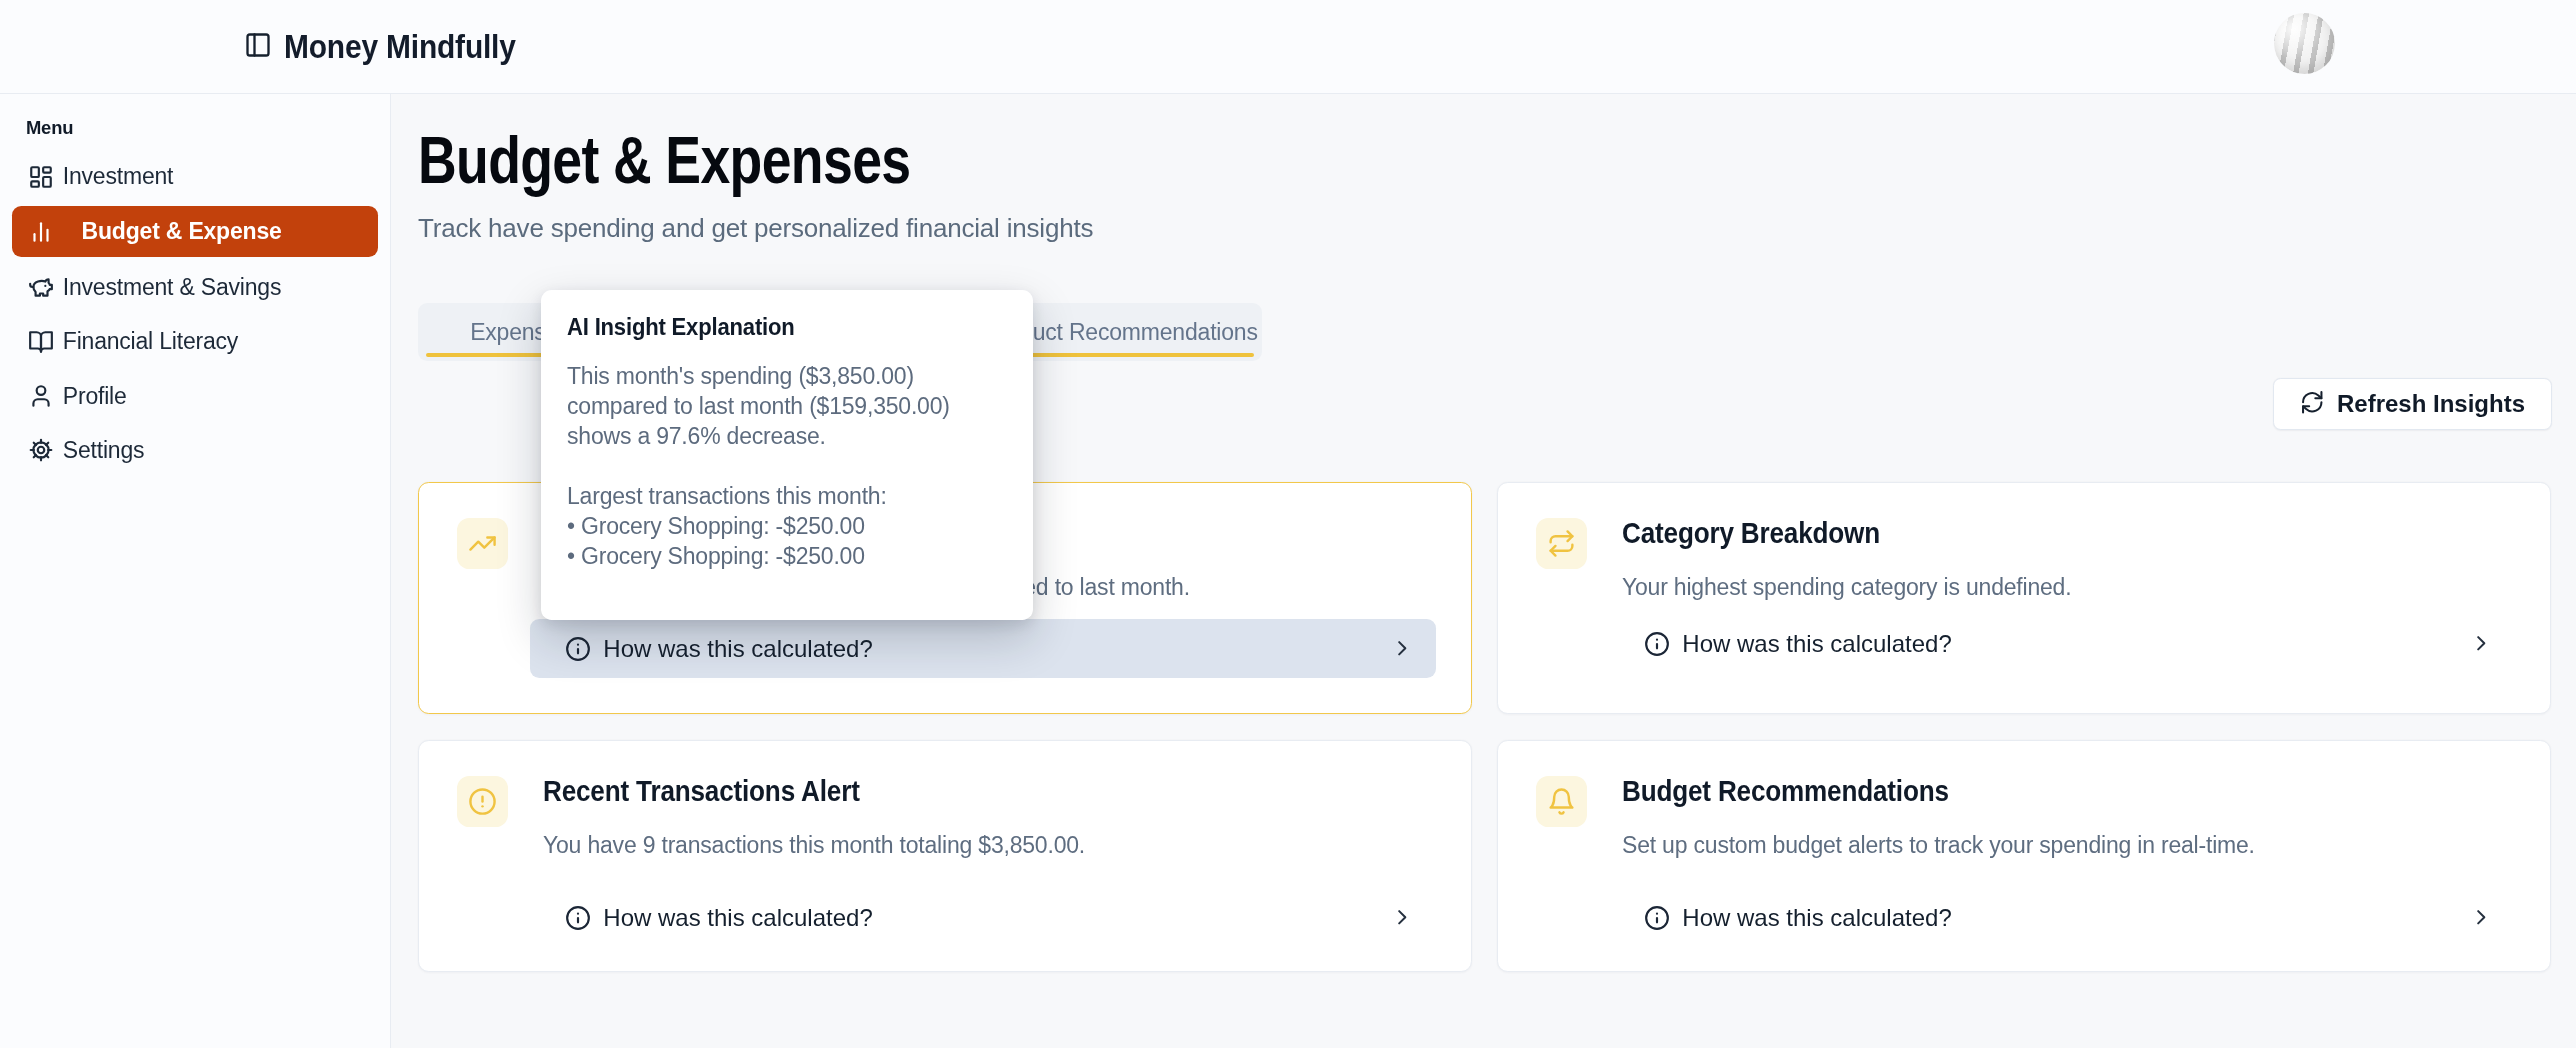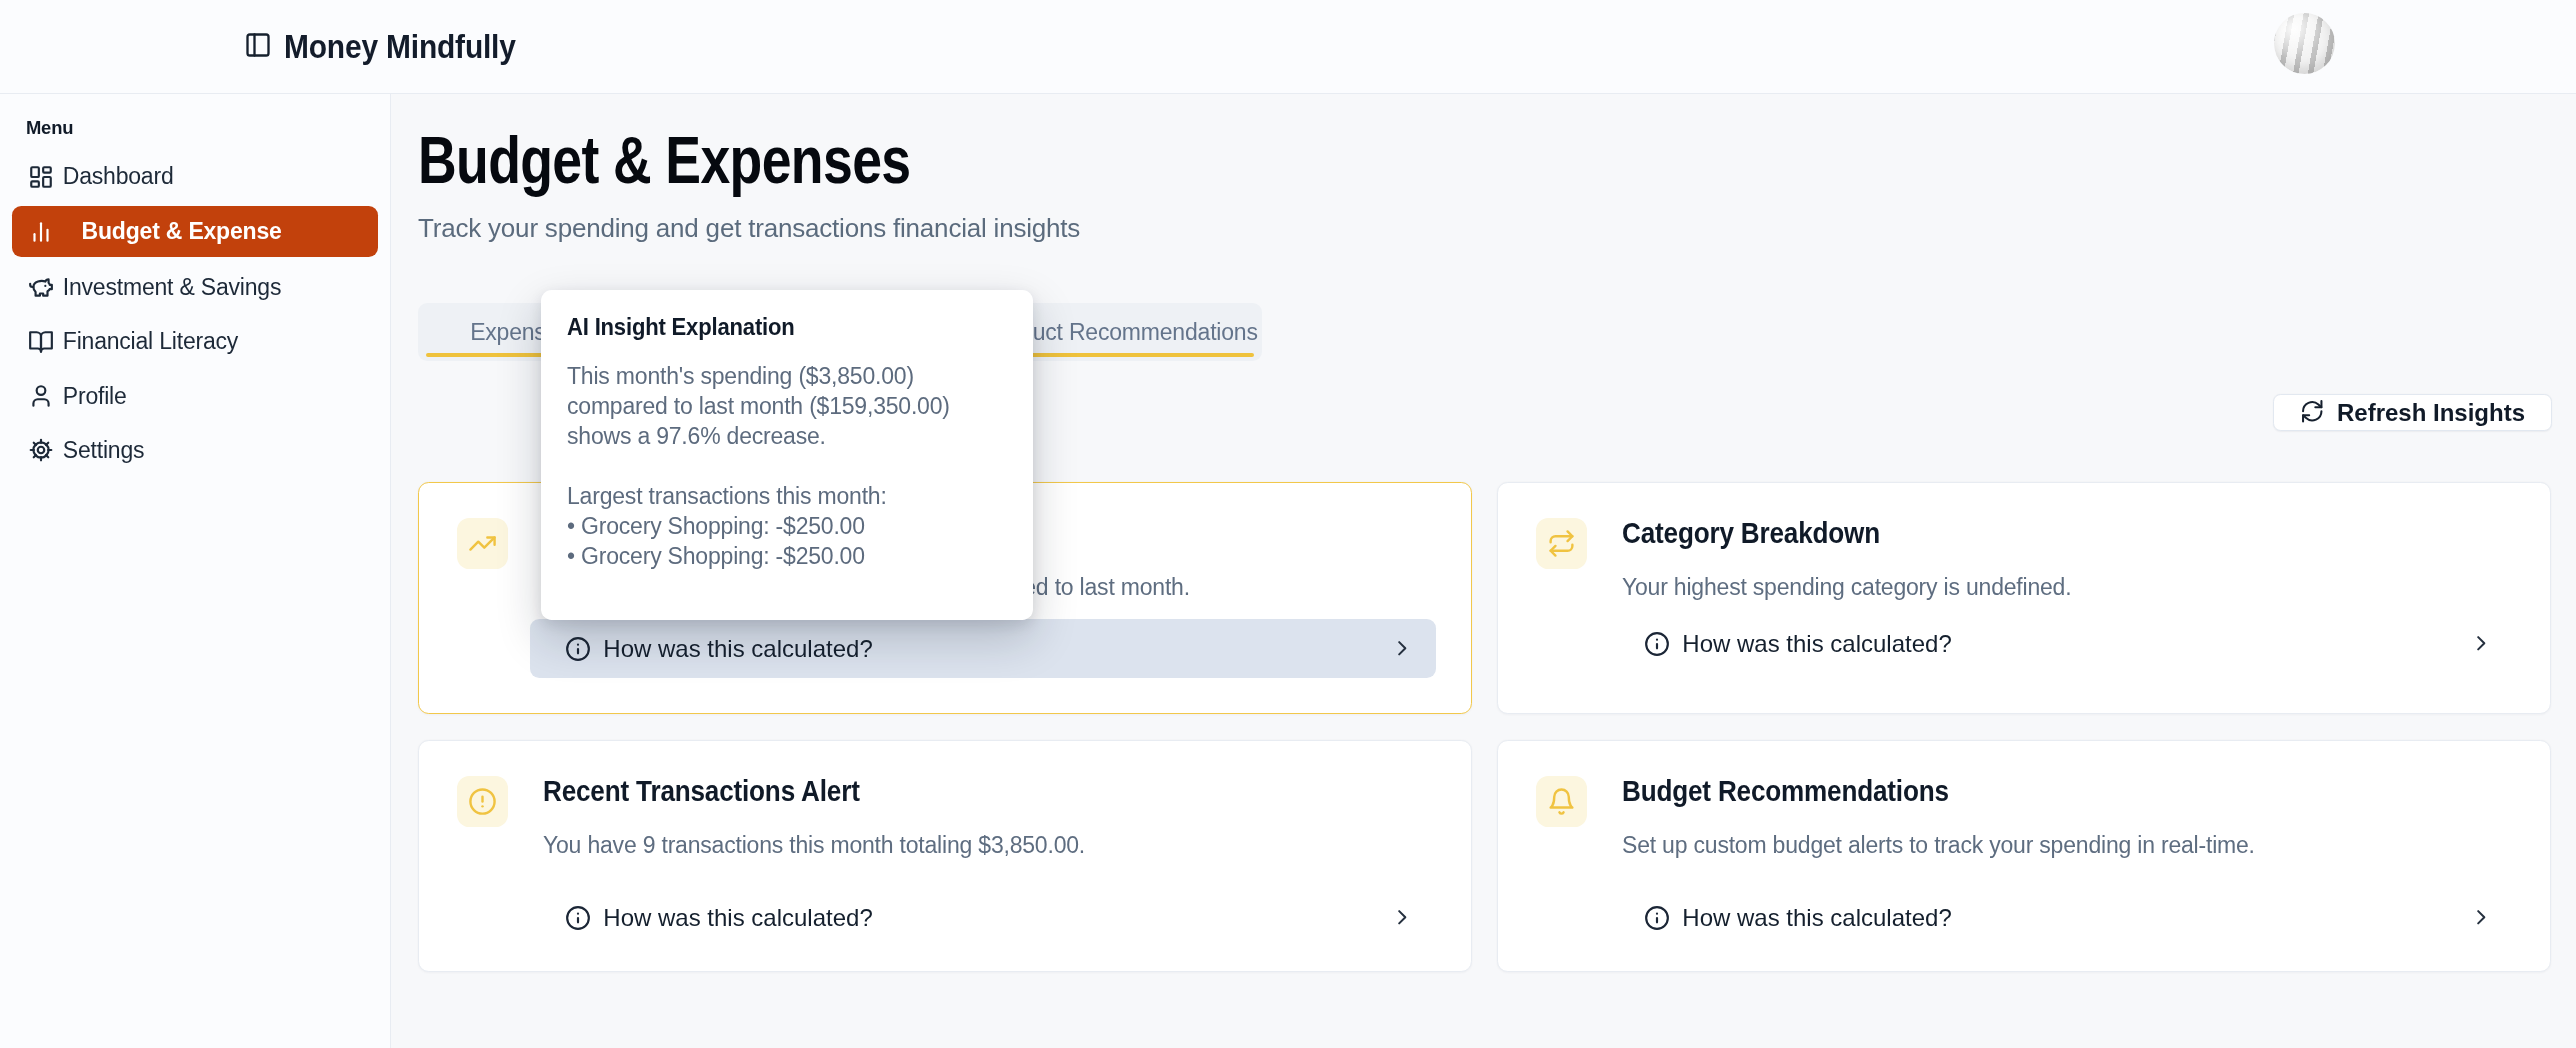--- a/index.html
+++ b/index.html
@@ -30,21 +30,21 @@
 
   
   .main { position:absolute; left:391px; top:94px; right:0; bottom:0; background:#f7f8fa; }
   .page-title { position:absolute; left:27px; top:29px; font-size:67px; line-height:1.1; font-weight:bold; color:#06090f; transform:scaleX(.8); transform-origin:0 0; white-space:nowrap; letter-spacing:-0.8px; }
   .page-subtitle { position:absolute; left:27px; top:119px; font-size:26px; color:#5b6b7d; }
 
   .tabbar { position:absolute; left:27px; top:209px; width:844px; height:58px; background:#eef1f5; border-radius:9.2px; display:flex; align-items:stretch; }
   .tab { flex:1; display:flex; align-items:center; justify-content:center; font-size:23px; color:#64748b; cursor:pointer; white-space:nowrap; }
   .tab-underline { position:absolute; left:7.7px; right:7.7px; bottom:3.8px; height:4.6px; border-radius:2.3px; background:#efc23c; }
 
-  .refresh-btn { position:absolute; right:24px; top:300px; height:37px; padding:0 26px; display:flex; align-items:center; gap:12.3px; background:#ffffff; border:0.8px solid #e2e8f0; border-radius:7.7px; box-shadow:0 0.8px 1.5px rgba(15,23,42,.05); cursor:pointer; font-family:inherit; }
+  .refresh-btn { position:absolute; right:24px; top:284px; height:52px; padding:0 26px; display:flex; align-items:center; gap:12.3px; background:#ffffff; border:0.8px solid #e2e8f0; border-radius:7.7px; box-shadow:0 0.8px 1.5px rgba(15,23,42,.05); cursor:pointer; font-family:inherit; }
   .refresh-btn svg { width:24.5px; height:24.5px; color:#16202e; }
   .refresh-label { font-size:24px; font-weight:bold; color:#101a28; }
 
   
   .card { position:absolute; width:1054px; height:232px; background:#ffffff; border:1.2px solid #e8ecf2; border-radius:10.7px; box-shadow:0 0.8px 2.3px rgba(15,23,42,.04); }
   .card--accent { border:1.5px solid #f2c84b; }
   .card-ic { position:absolute; left:38px; top:35px; width:51px; height:51px; border-radius:12.3px; background:#fcf6df; display:flex; align-items:center; justify-content:center; color:#f0c341; }
   .card-ic svg { width:29px; height:29px; }
   .card-title { position:absolute; left:124px; top:31px; font-size:30px; line-height:37px; font-weight:bold; color:#101a28; transform:scaleX(.87); transform-origin:0 0; white-space:nowrap; }
   .card-desc { position:absolute; left:124px; top:89px; font-size:23px; line-height:31px; color:#5e6d80; white-space:nowrap; }
@@ -84,21 +84,21 @@
     <ul class="nav-list">
       <li class="nav-item">
         <span class="nav-ic">
             <svg viewBox="0 0 24 24" fill="none" stroke="currentColor" stroke-width="2" stroke-linecap="round" stroke-linejoin="round">
               <rect x="3" y="3" width="7" height="9" rx="1"></rect>
               <rect x="14" y="3" width="7" height="5" rx="1"></rect>
               <rect x="14" y="12" width="7" height="9" rx="1"></rect>
               <rect x="3" y="16" width="7" height="5" rx="1"></rect>
             </svg>
           </span>
-        <span>Dashboard</span>
+        <span>Investment</span>
       </li>
       <li class="nav-item active">
         <span class="nav-ic">
             <svg viewBox="0 0 24 24" fill="none" stroke="currentColor" stroke-width="2" stroke-linecap="round" stroke-linejoin="round">
               <path d="M6 20v-6"></path>
               <path d="M12 20V4"></path>
               <path d="M18 20V10"></path>
             </svg>
           </span>
         <span>Budget &amp; Expense</span>
@@ -146,21 +146,21 @@
               <path d="M16.6 7.4l2.1-2.1"></path>
             </svg>
           </span>
         <span>Settings</span>
       </li>
     </ul>
   </nav>
 
   <main class="main">
     <h1 class="page-title">Budget &amp; Expenses</h1>
-    <p class="page-subtitle">Track your spending and get transactions financial insights</p>
+    <p class="page-subtitle">Track have spending and get personalized financial insights</p>
 
     <div class="tabbar">
       <div class="tab">Expense Analysis</div>
       <div class="tab"></div>
       <div class="tab">Product Recommendations</div>
       <div class="tab-underline"></div>
     </div>
 
     <button class="refresh-btn">
       <span><svg viewBox="0 0 24 24" fill="none" stroke="currentColor" stroke-width="2" stroke-linecap="round" stroke-linejoin="round">

